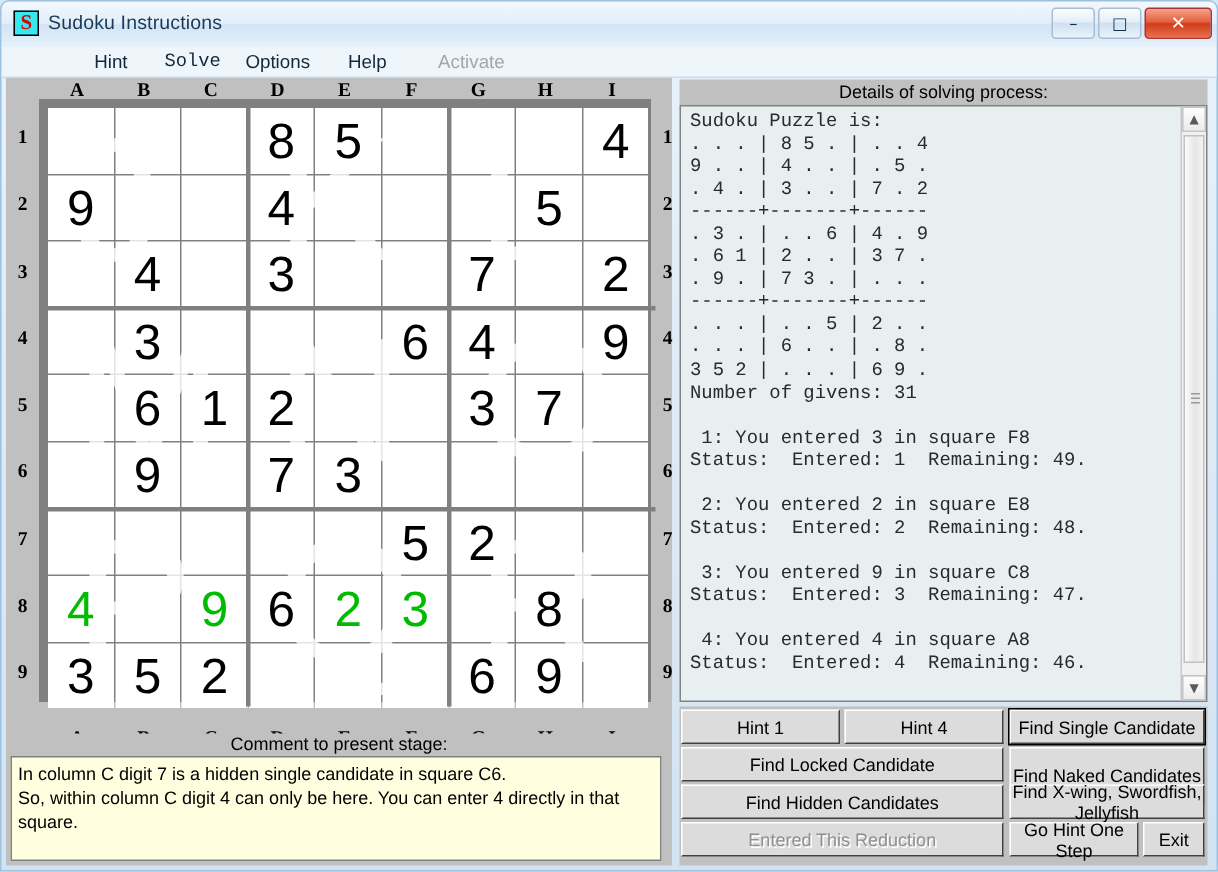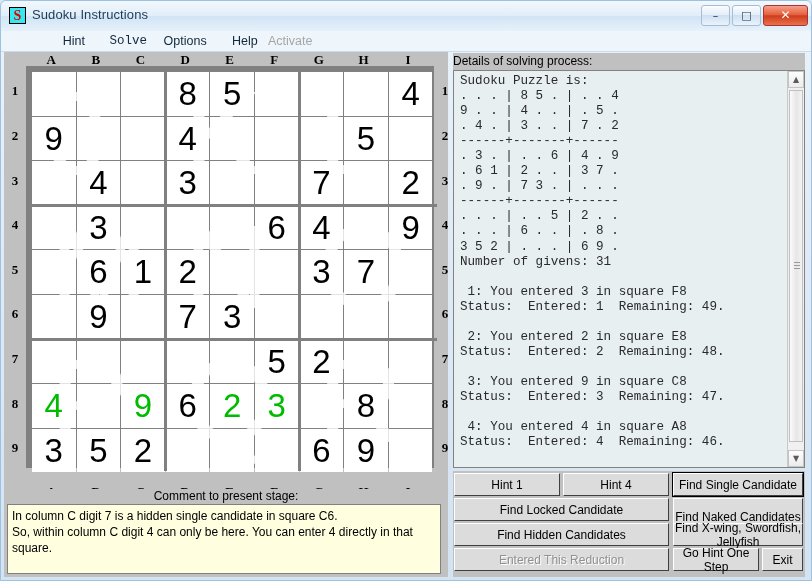--- a/index.html
+++ b/index.html
@@ -95,21 +95,21 @@
     position:absolute;left:6px;top:503px;width:434px;height:70px;
     background:#ffffe0;border:1px solid #808080;box-sizing:border-box;
     padding:3px 4px;font-size:12px;color:#000;line-height:16px;
   }
   .leftbg{
     position:absolute;left:3px;top:51px;width:444px;height:525px;background:#c0c0c0;
   }
   
   .detailslbl{
     position:absolute;left:452px;top:52px;width:352px;height:17px;
-    background:#c0c0c0;text-align:left;font-size:12px;color:#000;line-height:17px;
+    background:#c0c0c0;text-align:center;font-size:12px;color:#000;line-height:17px;
   }
   .detailsbox{
     position:absolute;left:452px;top:69px;width:352px;height:398px;
     background:#e7eff0;border:1px solid #828282;box-sizing:border-box;
     overflow:hidden;
   }
   .detailstext{
     position:absolute;left:6px;top:3px;width:320px;
     font-family:"Liberation Mono","DejaVu Sans Mono",monospace;
     font-size:12.6px;line-height:15.05px;color:#2a2a2a;white-space:pre;
@@ -171,21 +171,21 @@
         </div>
     </div>
   </div>
 
   <div class="menubar" id="menubar">
       <div class="mi" style="left: 10px; margin-top: 25px;">File</div>
       <div class="mi" style="left: 56.8px;">Hint</div>
       <div class="mi" style="left: 103.6px; font-family: Liberation Mono, monospace;">Solve</div>
       <div class="mi" style="left: 157.6px;">Options</div>
       <div class="mi" style="left: 226px;">Help</div>
-      <div class="mi disabled" style="left: 262px; text-align: right;">Activate</div>
+      <div class="mi disabled" style="left: 286px; text-align: right;">Activate</div>
     </div>
 
   <div class="leftbg"></div>
   <div class="leftpane" id="leftpane">
     <div class="grid" id="grid">
         <div class="wm" style="left: 21px; top: 5px;">J</div>
         <div class="wm" style="left: 154.8px; top: 5px;">K</div>
         <div class="wm" style="left: 288.6px; top: 5px;">L</div>
         <div class="wm" style="left: 21px; top: 138.8px;">M</div>
         <div class="wm" style="left: 154.8px; top: 138.8px;">N</div>

